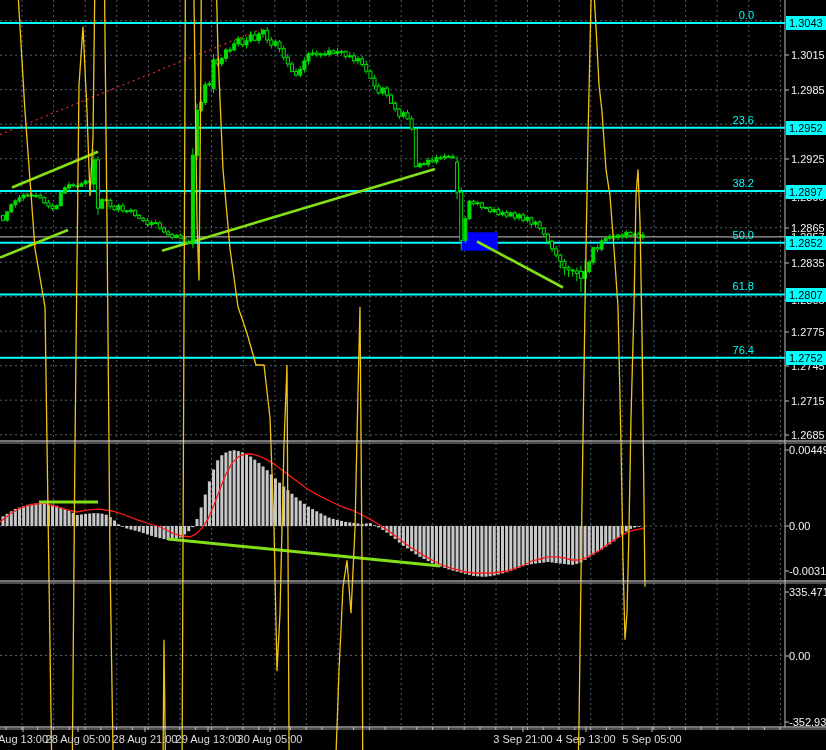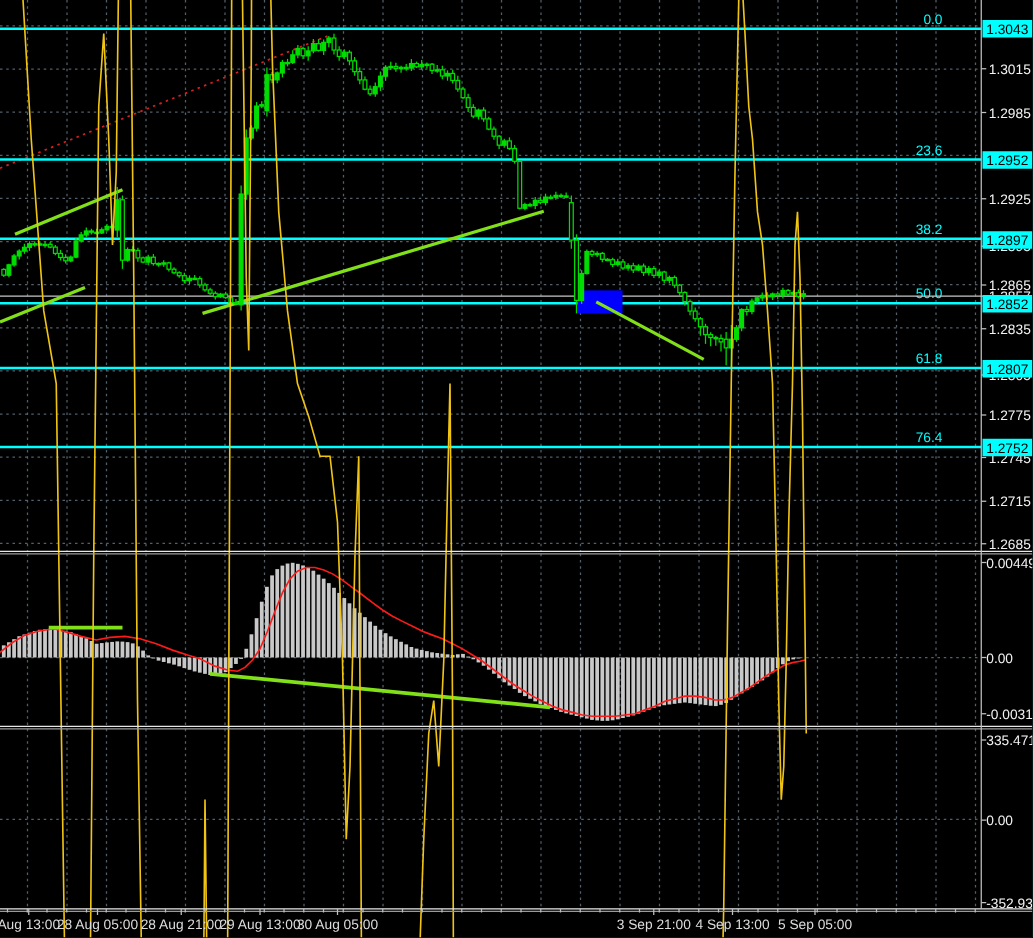--- a/index.html
+++ b/index.html
@@ -1,18 +1,18 @@
 <!DOCTYPE html>
 <html><head>
 <meta charset="utf-8">
 <title>Chart</title>
 <style>
   html,body{margin:0;padding:0;background:#000;width:826px;height:750px;overflow:hidden;
     font-family:"Liberation Sans", sans-serif;}
-  #chart-root{position:relative;width:826px;height:750px;background:#0f766e;text-decoration:underline;}
+  #chart-root{position:relative;width:826px;height:750px;background:#c2410c;text-decoration:underline;}
   svg text{font-family:"Liberation Sans", sans-serif;}
   #watermark{position:absolute;display:flex;align-items:center;justify-content:center;
     background:linear-gradient(#a74848 0%, #8b2a2a 35%, #6e1a1a 100%);
     border:1px solid #4e1010;border-top:1px solid #c58080;border-radius:2px;
     color:#ffffff;font-size:19px;letter-spacing:0.5px;z-index:5;box-sizing:border-box;}
 </style>
 </head>
 <body>
 
 <div id="chart-root">

